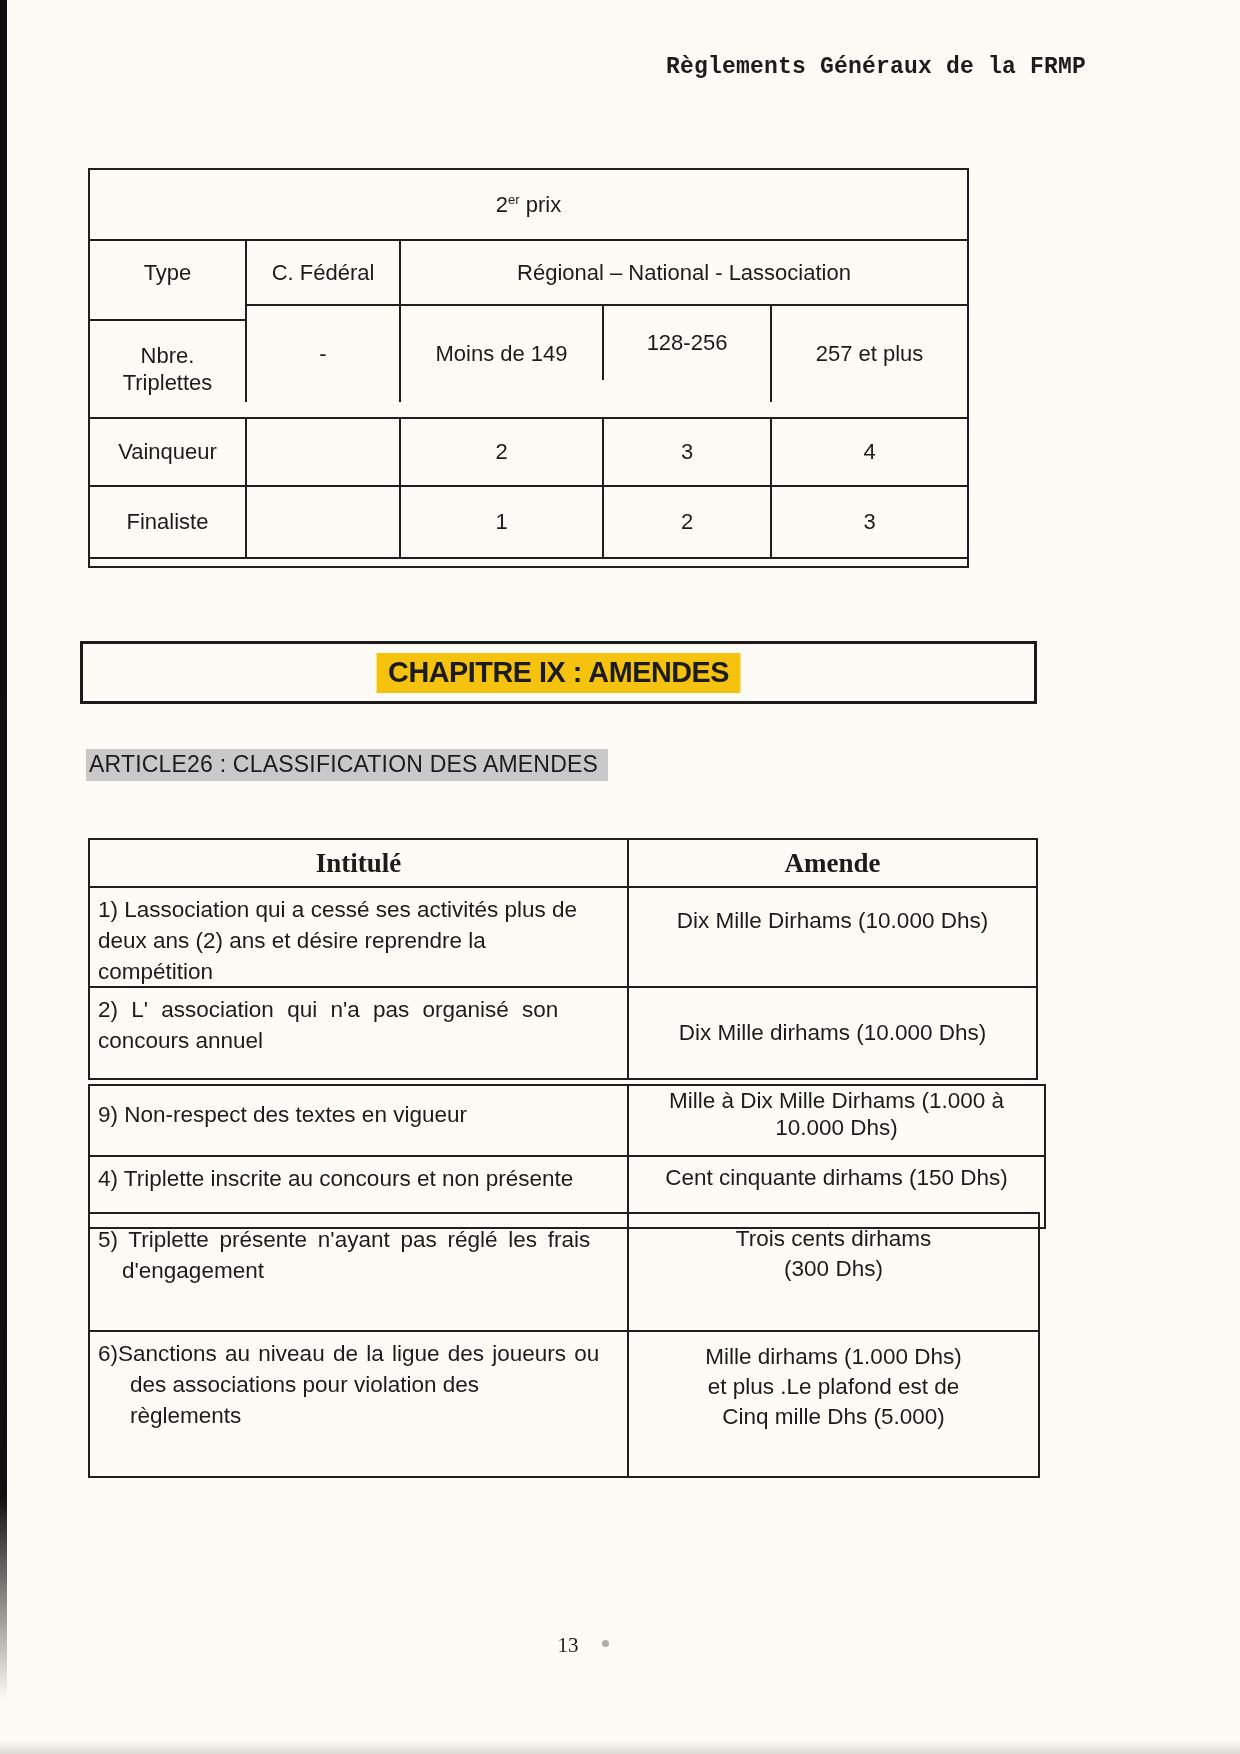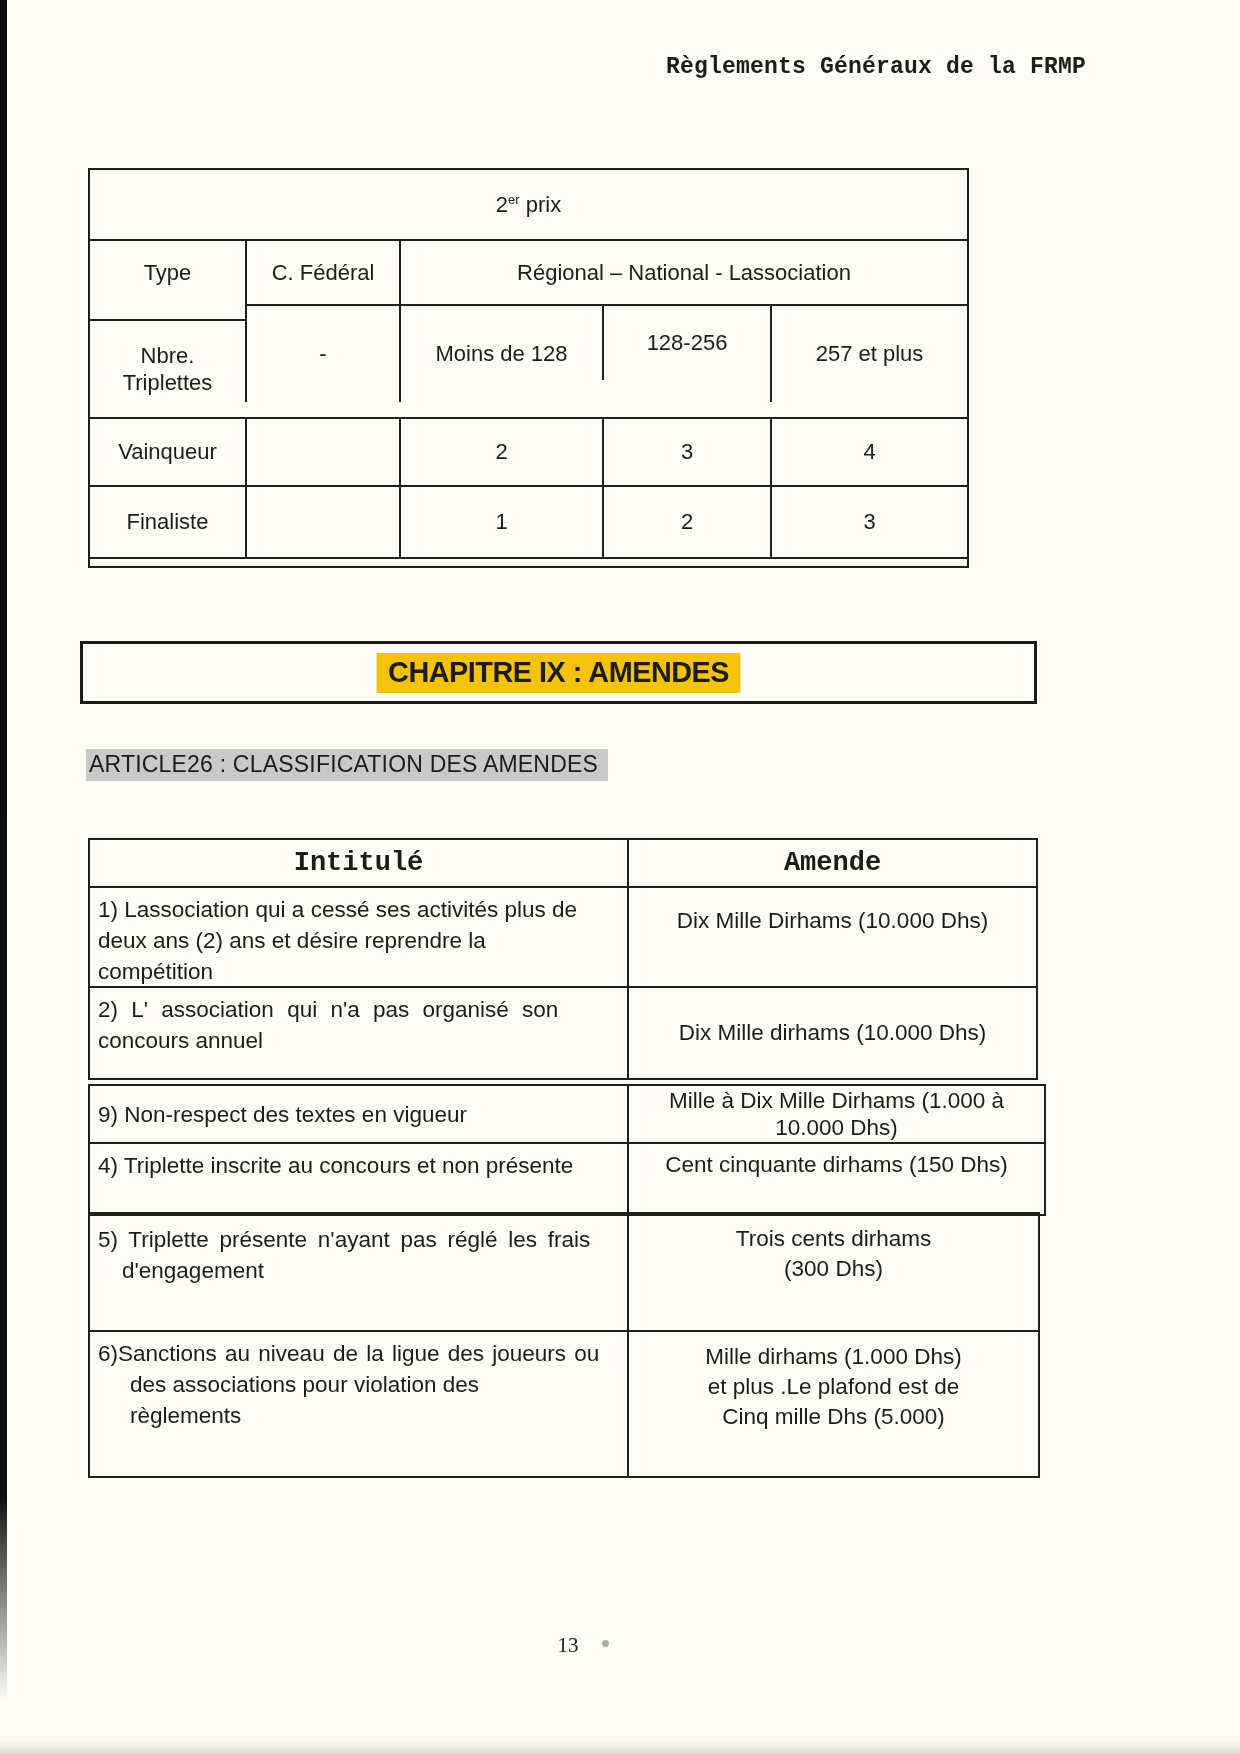--- a/index.html
+++ b/index.html
@@ -37,21 +37,21 @@
   
   .article-title{position:absolute;left:86px;top:749px;font-size:23px;
       padding:2px 10px 3px 3px;letter-spacing:.2px;}
 
   
   .t2{position:absolute;left:88px;display:grid;border:2px solid #1f1f1f;
       box-sizing:content-box;font-size:22.5px;}
   .t2 .c{box-sizing:border-box;border-top:2px solid #1f1f1f;padding:6px 8px;}
   .t2 .c.nt{border-top:none;}
   .t2 .bl{border-left:2px solid #1f1f1f;}
-  .t2 .hd{font-family:Liberation Mono, monospace;font-size:27px;font-weight:600;
+  .t2 .hd{font-family:Liberation Serif, serif;font-size:27px;font-weight:600;
       display:flex;align-items:center;justify-content:center;padding:2px;}
   .t2 .left .line{line-height:31px;}
   .t2 .amende{text-align:center;}
   .t2 .amende .line{line-height:30px;}
   .vcent{display:flex;flex-direction:column;justify-content:center;}
   .indent1{padding-left:24px;}
   .indent2{padding-left:32px;}
   .ws7{word-spacing:7px;}
   .ws5{word-spacing:4.5px;}
   .ws2{word-spacing:2px;}
@@ -81,21 +81,21 @@
 
     <div class="c" style="height:65px;">Type</div>
     <div class="c bl" style="height:65px;">C. Fédéral</div>
     <div class="c bl sp-right" style="height:65px;">Régional – National - Lassociation</div>
 
     <div class="c" style="height:98px;flex-direction:column;margin-top:15px;">
       <span>Nbre.</span>
       <span>Triplettes</span>
     </div>
     <div class="c bl" style="height:98px;">-</div>
-    <div class="c bl" style="height:98px;">Moins de 128</div>
+    <div class="c bl" style="height:98px;">Moins de 149</div>
     <div class="c bl" style="height:76px;">128-256</div>
     <div class="c bl" style="height:98px;">257 et plus</div>
 
     <div class="c" style="height:68px;">Vainqueur</div>
     <div class="c bl" style="height:68px;"></div>
     <div class="c bl" style="height:68px;">2</div>
     <div class="c bl" style="height:68px;">3</div>
     <div class="c bl" style="height:68px;">4</div>
 
     <div class="c" style="height:72px;">Finaliste</div>
@@ -132,21 +132,21 @@
     </div>
     <div class="c bl amende vcent" style="height:92px;">
       <div class="line">Dix Mille dirhams (10.000 Dhs)</div>
     </div>
   </div>
 
   <div class="t2" id="t2b">
     <div class="c nt left vcent" style="height:56px;">
       <div class="line">9) Non-respect des textes en vigueur</div>
     </div>
-    <div class="c nt bl amende" style="height:56px;padding-top:1px;">
+    <div class="c nt bl amende" style="height:69px;padding-top:1px;">
       <div class="line" style="line-height:27px;">Mille à Dix Mille Dirhams (1.000 à</div>
       <div class="line" style="line-height:27px;">10.000 Dhs)</div>
     </div>
 
     <div class="c left" style="height:72px;">
       <div class="line">4) Triplette inscrite au concours et non présente</div>
     </div>
     <div class="c bl amende" style="height:72px;">
       <div class="line">Cent cinquante dirhams (150 Dhs)</div>
     </div>

